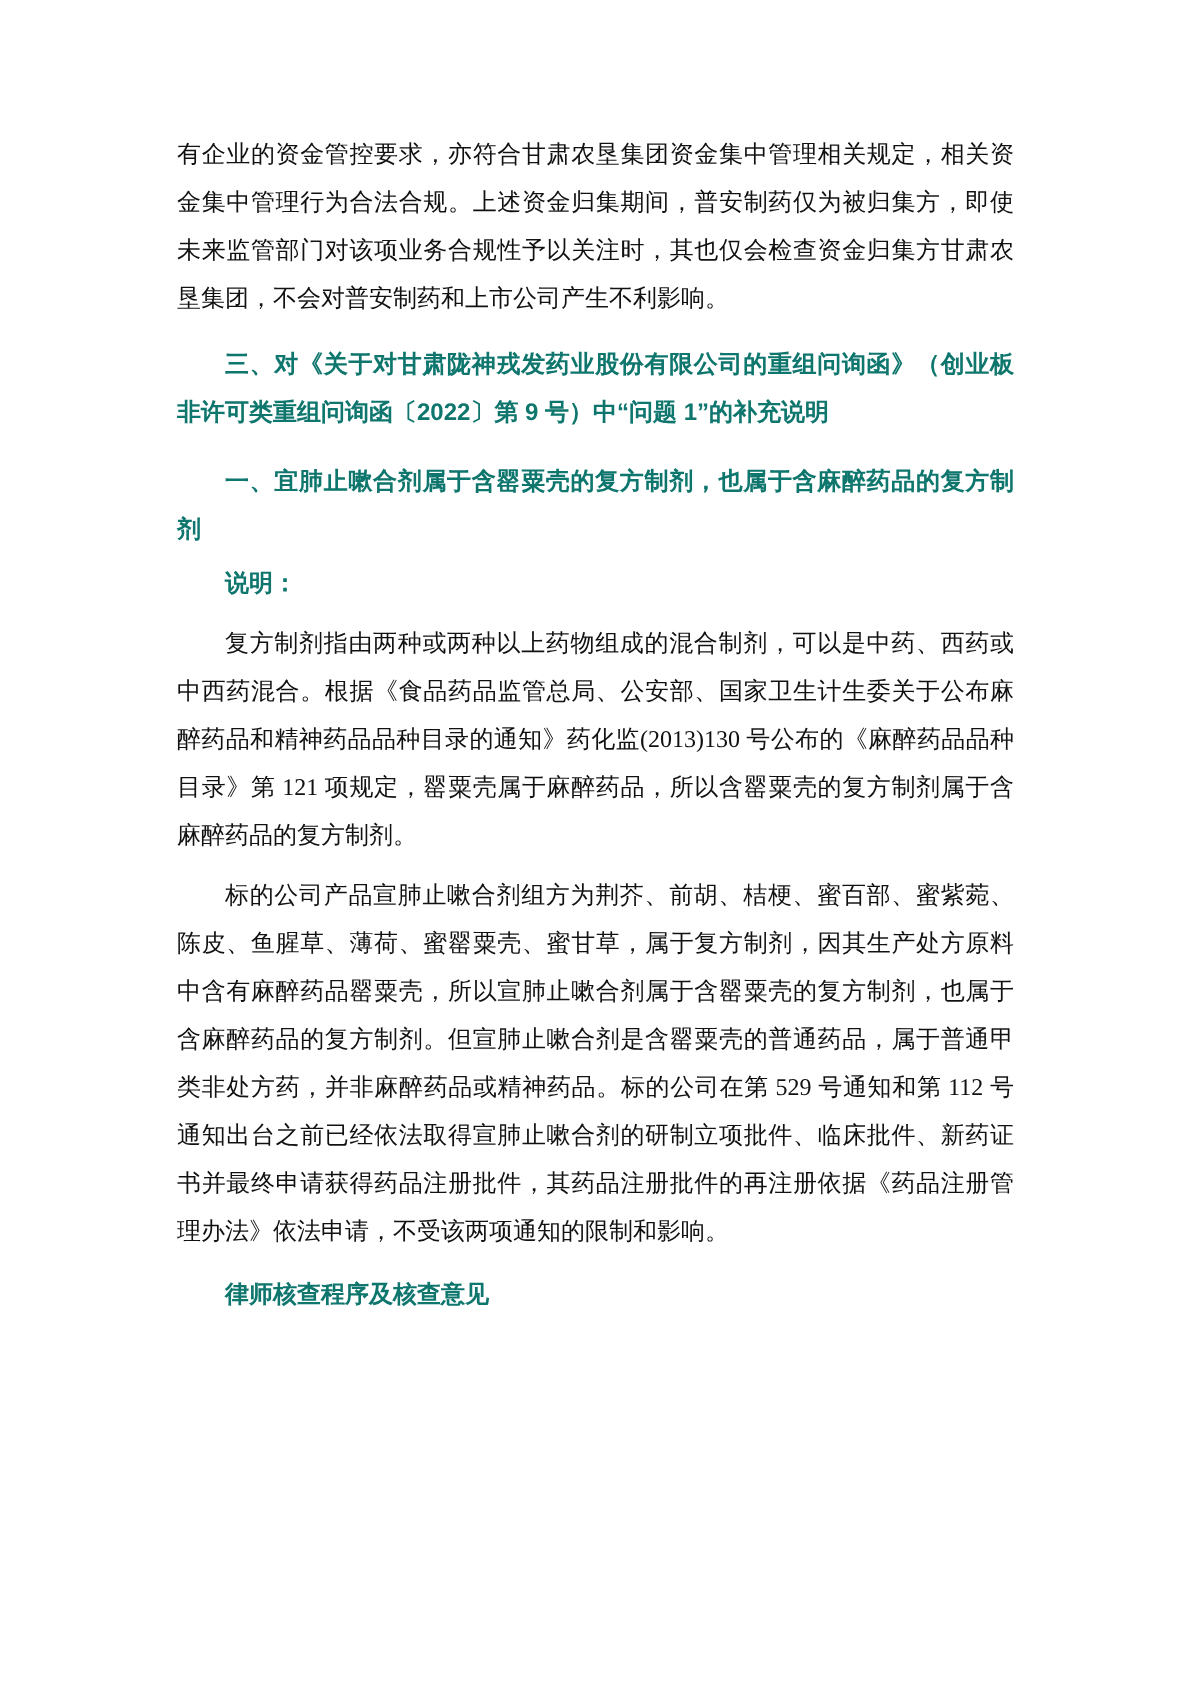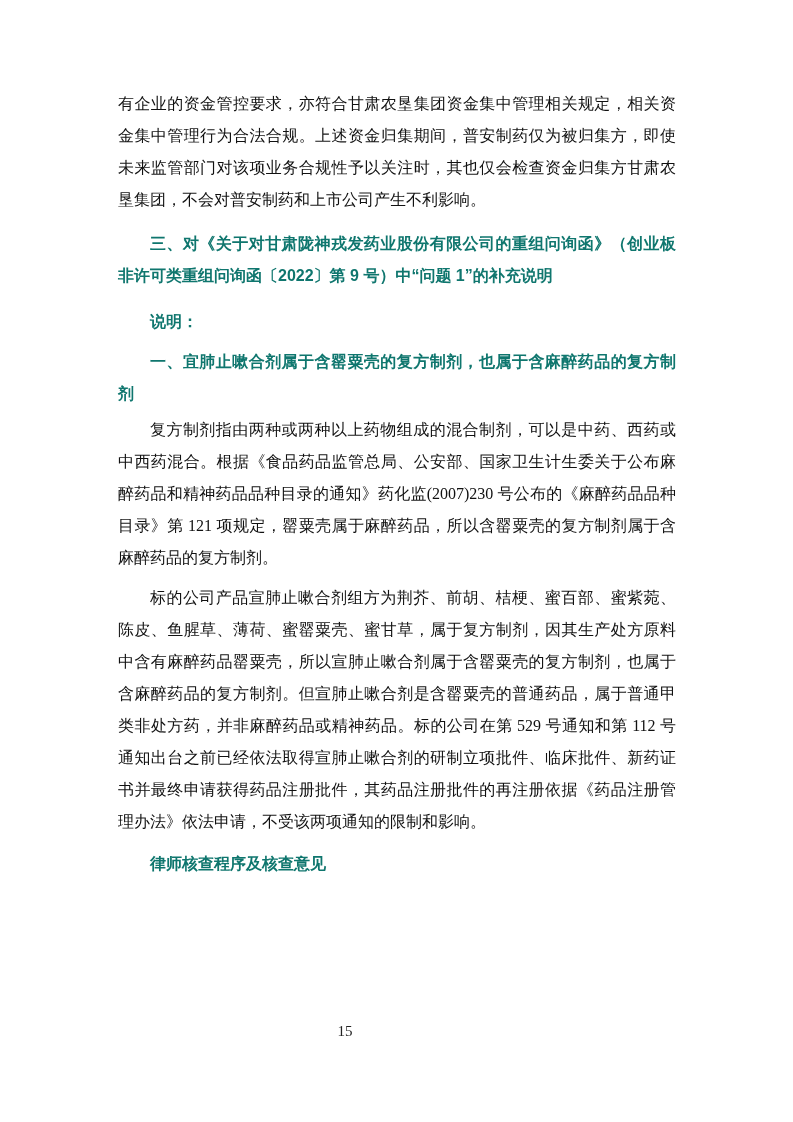--- a/index.html
+++ b/index.html
@@ -59,28 +59,27 @@
 </head>
 <body>
 
 <div class="page">
   <div class="content">
 
     <p class="para mb12">有企业的资金管控要求，亦符合甘肃农垦集团资金集中管理相关规定，相关资金集中管理行为合法合规。上述资金归集期间，普安制药仅为被归集方，即使未来监管部门对该项业务合规性予以关注时，其也仅会检查资金归集方甘肃农垦集团，不会对普安制药和上市公司产生不利影响。</p>
 
     <p class="para heading indent mb14">三、对《关于对甘肃陇神戎发药业股份有限公司的重组问询函》（创业板非许可类重组问询函〔2022〕第 9 号）中“问题 1”的补充说明</p>
 
+    <p class="para heading indent mb4">一、宜肺止嗽合剂属于含罂粟壳的复方制剂，也属于含麻醉药品的复方制剂</p>
+
     <p class="para heading indent mb8">说明：</p>
 
-    <p class="para heading indent mb4">一、宜肺止嗽合剂属于含罂粟壳的复方制剂，也属于含麻醉药品的复方制剂</p>
-
-    <p class="para indent mb8">复方制剂指由两种或两种以上药物组成的混合制剂，可以是中药、西药或中西药混合。根据《食品药品监管总局、公安部、国家卫生计生委关于公布麻醉药品和精神药品品种目录的通知》药化监(2007)230 号公布的《麻醉药品品种目录》第 121 项规定，罂粟壳属于麻醉药品，所以含罂粟壳的复方制剂属于含麻醉药品的复方制剂。</p>
+    <p class="para indent mb8">复方制剂指由两种或两种以上药物组成的混合制剂，可以是中药、西药或中西药混合。根据《食品药品监管总局、公安部、国家卫生计生委关于公布麻醉药品和精神药品品种目录的通知》药化监(2013)130 号公布的《麻醉药品品种目录》第 121 项规定，罂粟壳属于麻醉药品，所以含罂粟壳的复方制剂属于含麻醉药品的复方制剂。</p>
 
     <p class="para indent mb10">标的公司产品宣肺止嗽合剂组方为荆芥、前胡、桔梗、蜜百部、蜜紫菀、陈皮、鱼腥草、薄荷、蜜罂粟壳、蜜甘草，属于复方制剂，因其生产处方原料中含有麻醉药品罂粟壳，所以宣肺止嗽合剂属于含罂粟壳的复方制剂，也属于含麻醉药品的复方制剂。但宣肺止嗽合剂是含罂粟壳的普通药品，属于普通甲类非处方药，并非麻醉药品或精神药品。标的公司在第 529 号通知和第 112 号通知出台之前已经依法取得宣肺止嗽合剂的研制立项批件、临床批件、新药证书并最终申请获得药品注册批件，其药品注册批件的再注册依据《药品注册管理办法》依法申请，不受该两项通知的限制和影响。</p>
 
 
     <p class="para heading indent mb6">律师核查程序及核查意见</p>
 
 
   </div>
 
-  <div class="page-number">15</div>
 </div>
 
 </body></html>

